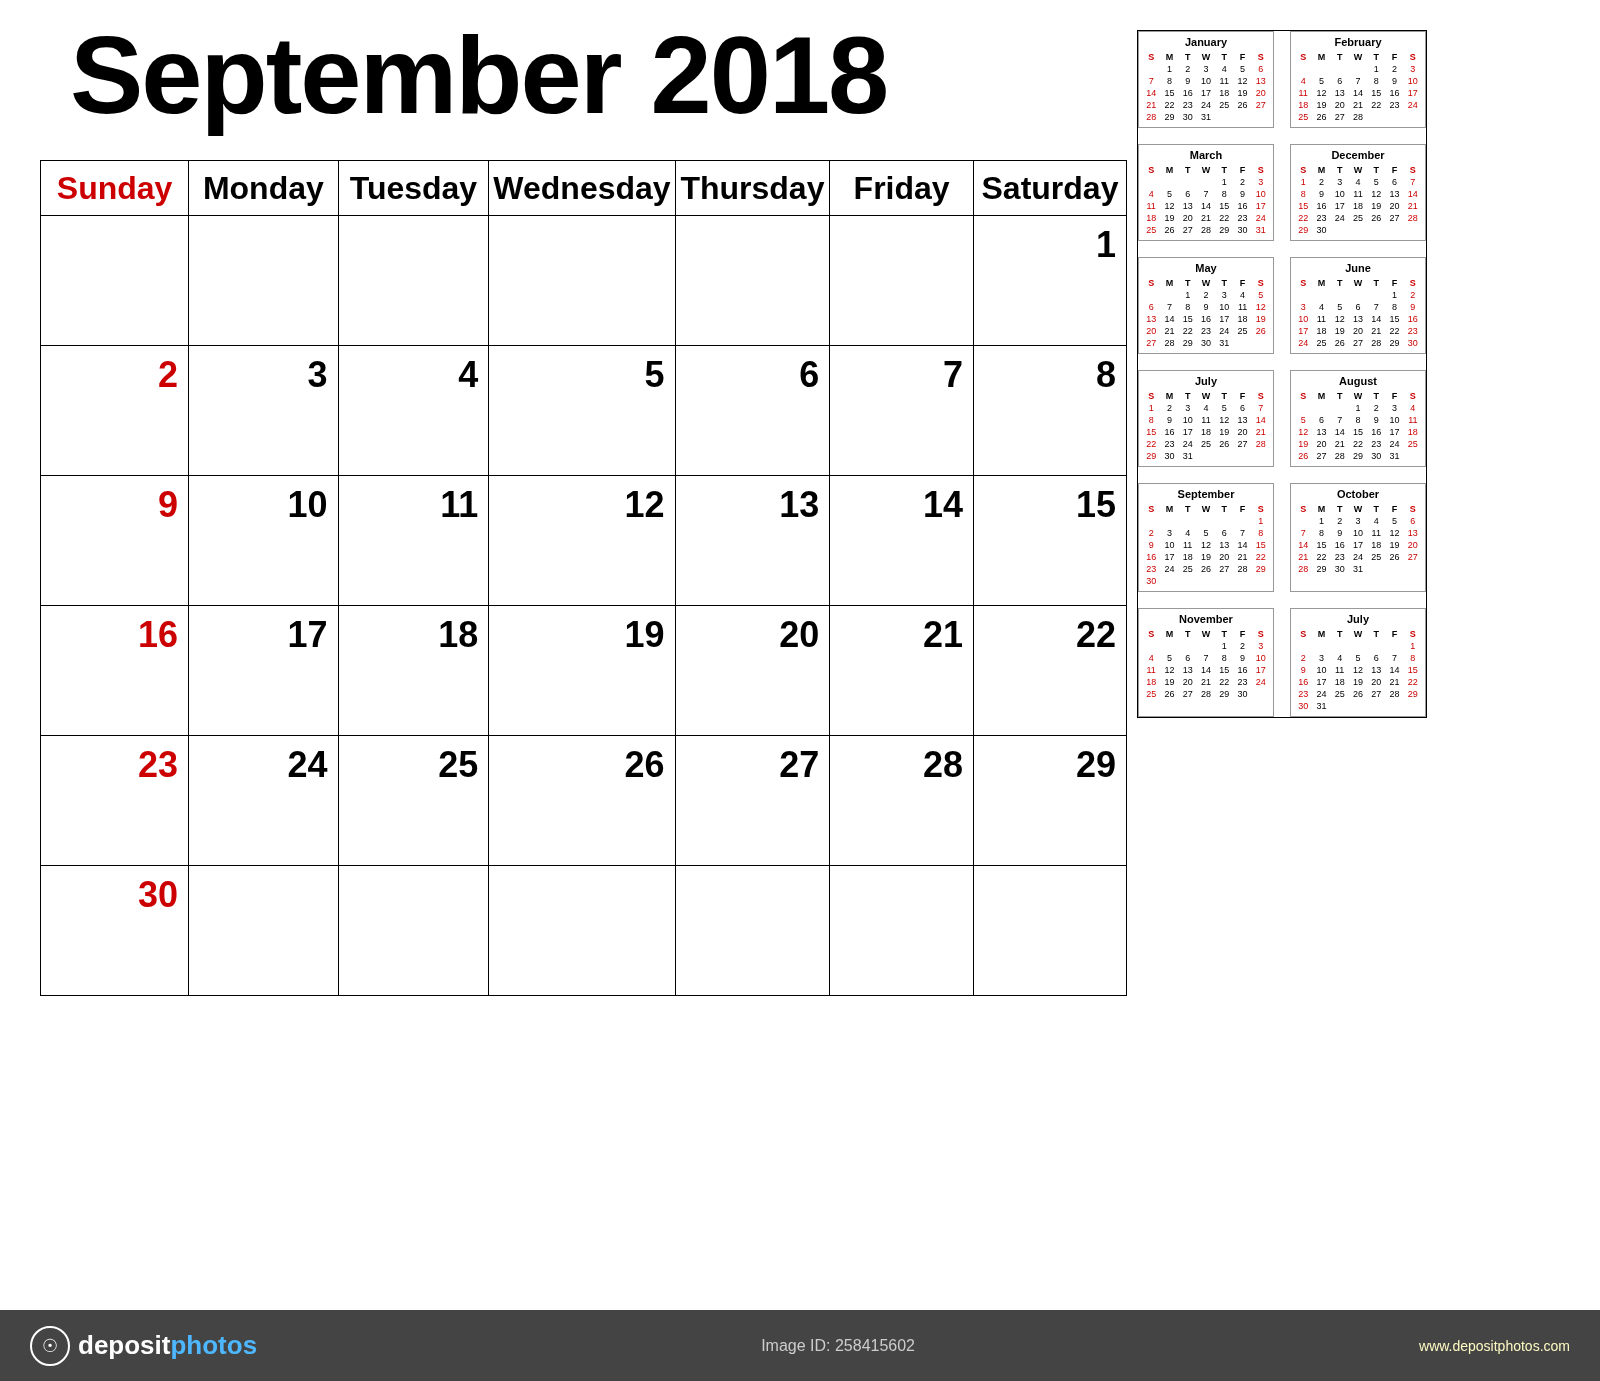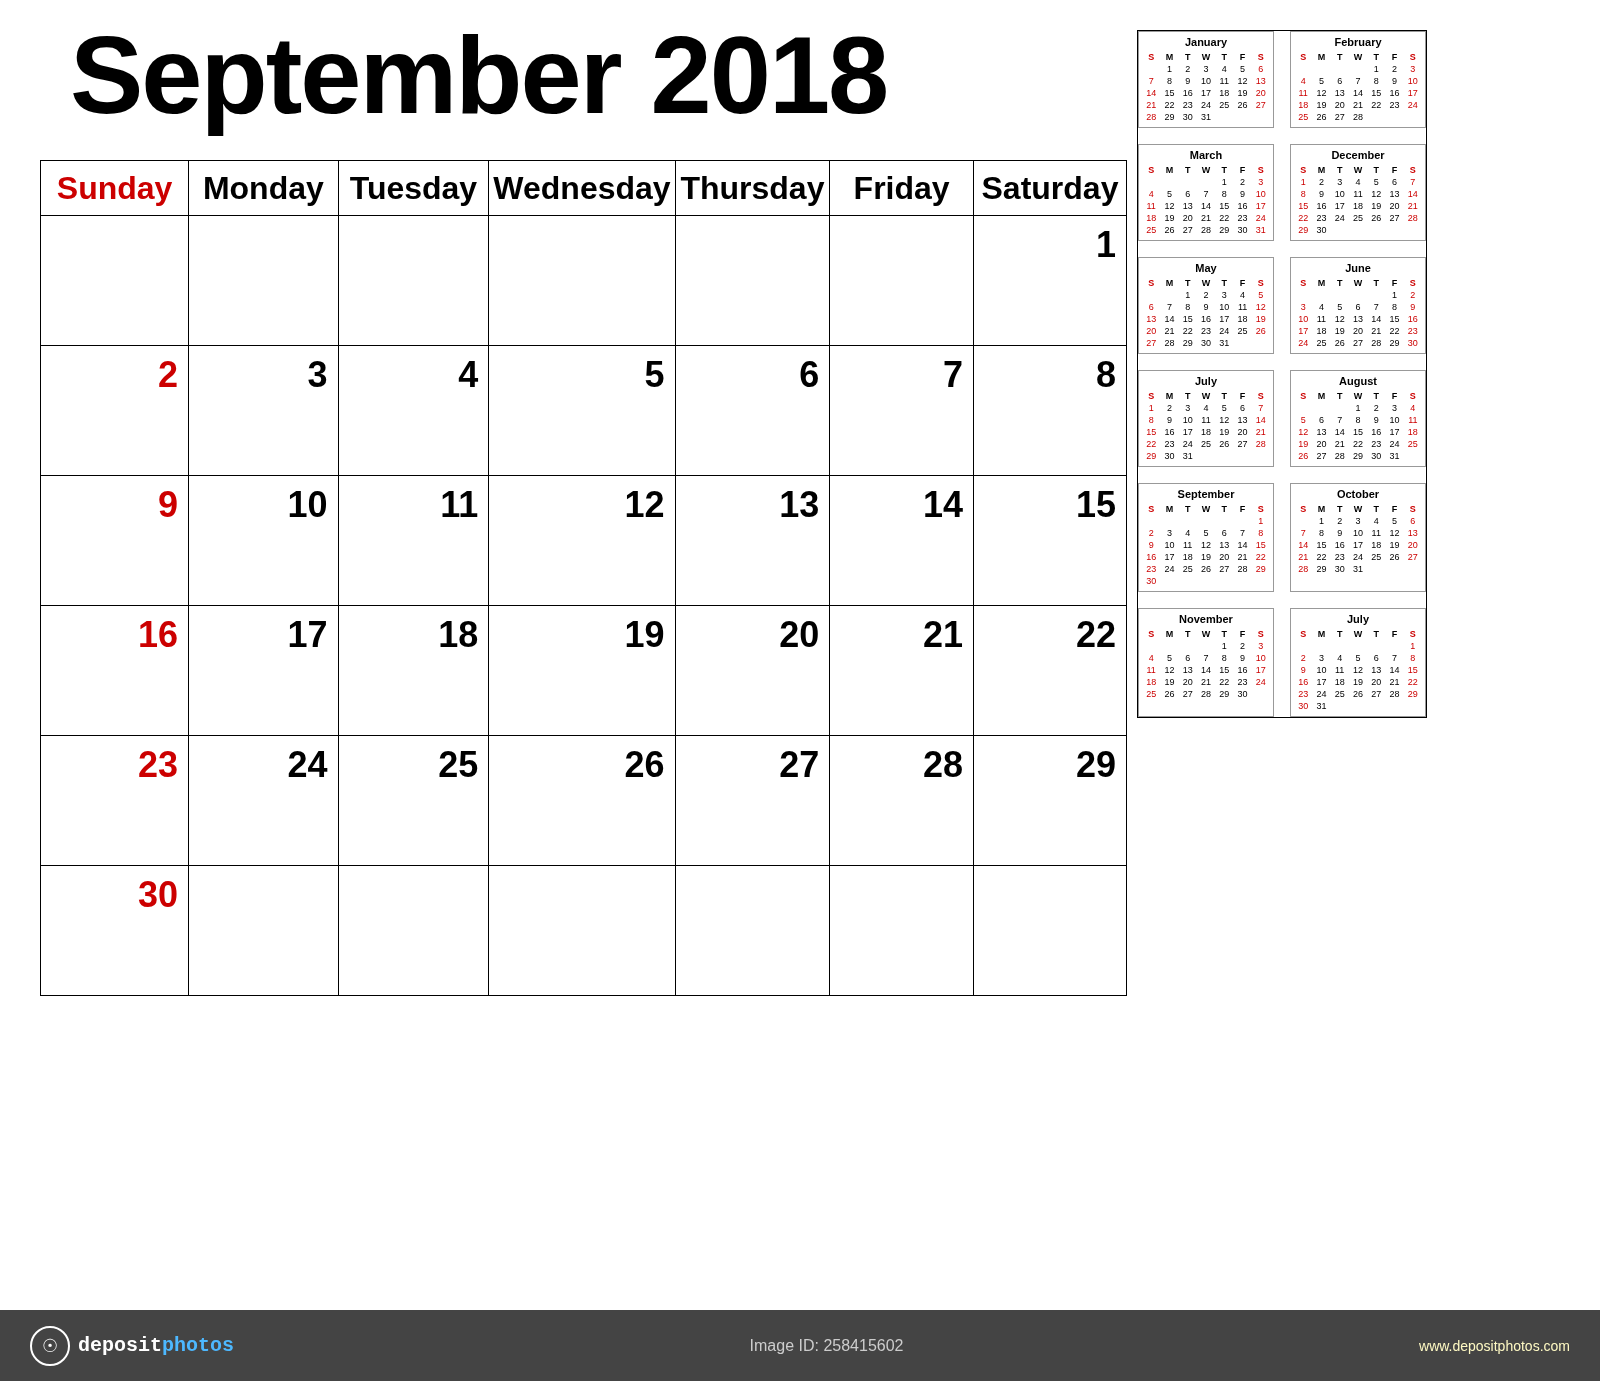--- a/index.html
+++ b/index.html
@@ -153,23 +153,22 @@
       border: 2px solid #fff;
       display: flex;
       align-items: center;
       justify-content: center;
       color: #fff;
       font-size: 18px;
     }
 
     .footer-logo-text {
       color: #fff;
-      font-size: 20px;
+      font-size: 26px;
       font-weight: 700;
-      font-family: Liberation Mono, monospace;
     }
 
     .footer-logo-text span {
       color: #4db8ff;
     }
 
     .footer-image-id {
       color: #ccc;
       font-size: 16px;
     }

